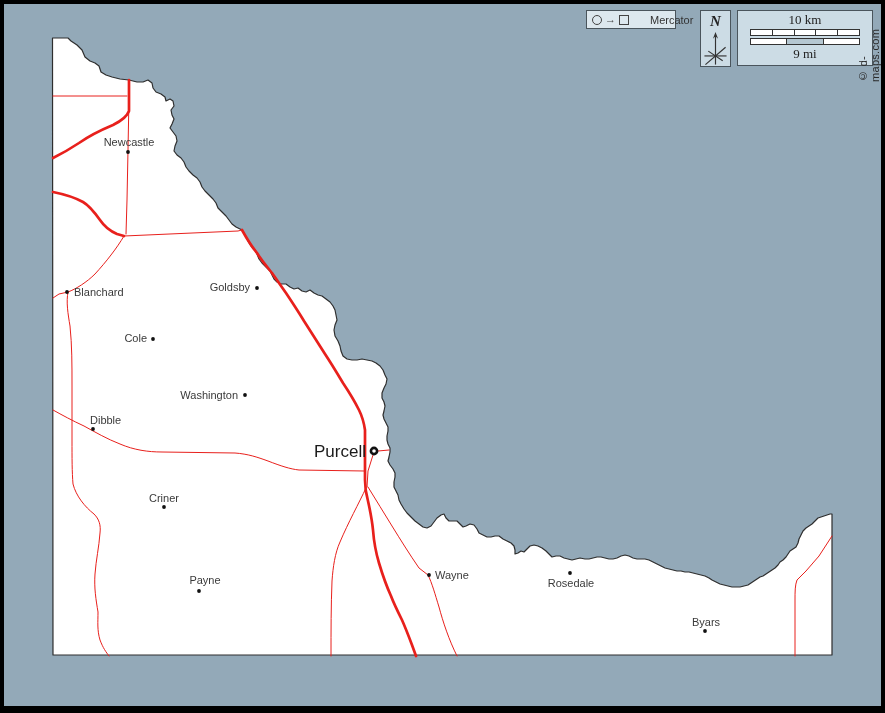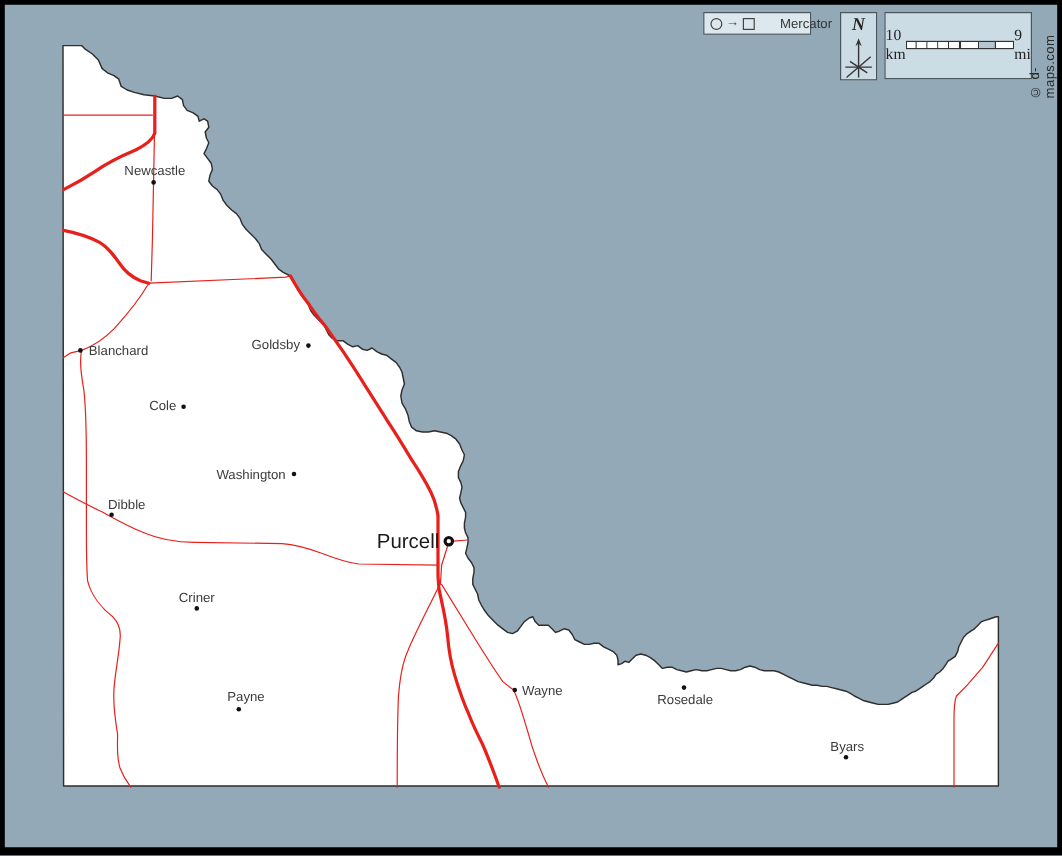--- a/index.html
+++ b/index.html
@@ -40,22 +40,22 @@
   #compass-box{
     left:700px;top:10px;width:31px;height:57px;
     display:flex;flex-direction:column;align-items:center;
   }
   #compass-box .north{
     font-family:"Liberation Serif",serif;font-style:italic;font-weight:bold;
     font-size:15px;color:#222;line-height:1.1;margin-top:2px;
   }
   
   #scale-box{
-    left:737px;top:10px;width:123px;height:56px;
-    display:flex;flex-direction:row;align-items:center;justify-content:space-between;
+    left:737px;top:10px;width:136px;height:56px;
+    display:flex;flex-direction:column;align-items:center;justify-content:space-between;
     padding:1px 0 3px 0;
   }
   #scale-box .scaletext{
     font-family:"Liberation Serif",serif;font-size:13px;color:#222;line-height:1.2;
   }
   .bar{
     width:108px;height:5px;border:1px solid #333;background:#fff;
     display:flex;box-sizing:content-box;
   }
   .bar .seg{flex:1;border-right:1px solid #333;background:#fff;}

